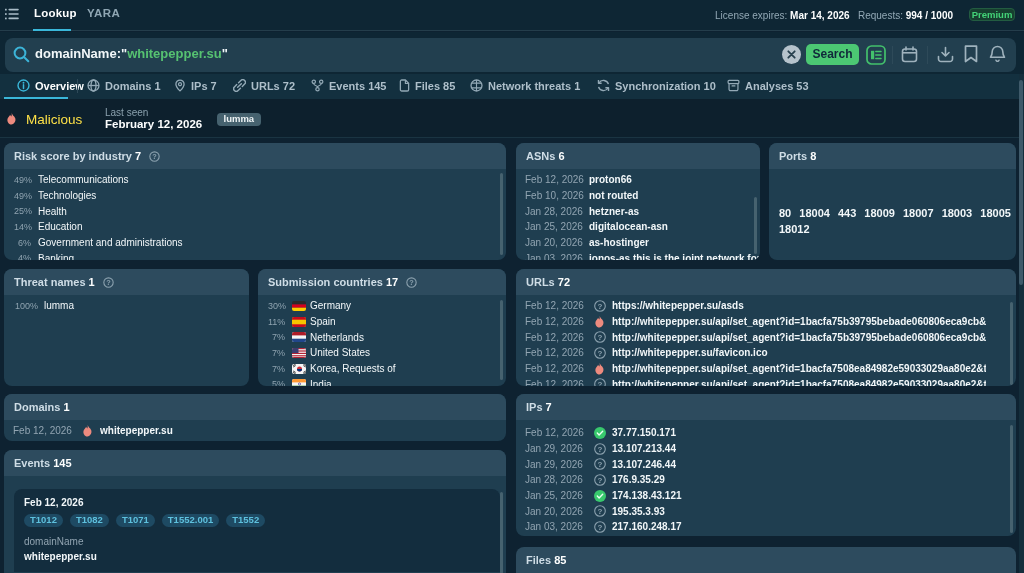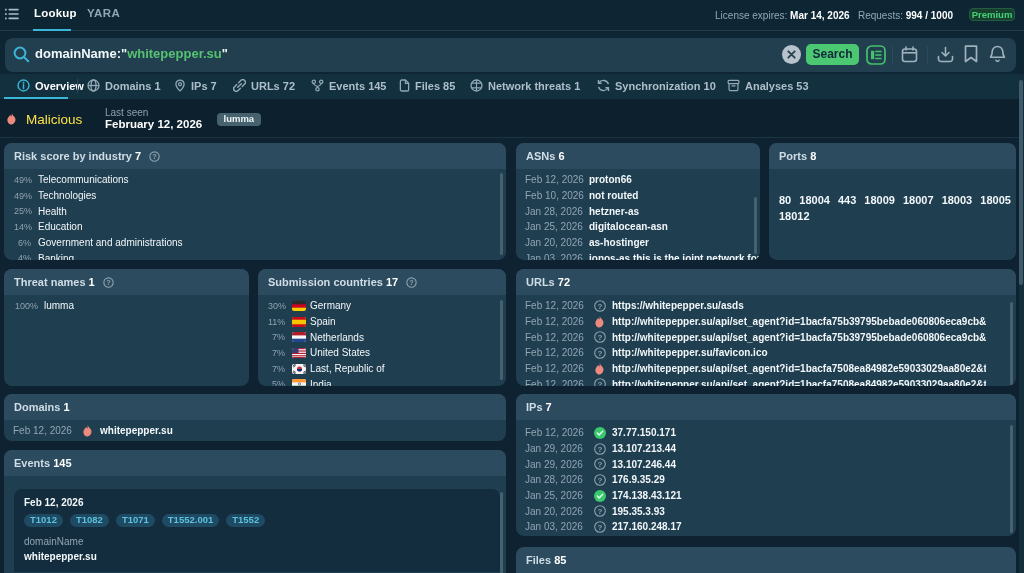--- a/index.html
+++ b/index.html
@@ -232,21 +232,21 @@
       <div class="row">
           <span class="date">Jan 03, 2026</span>
           <span class="val">ionos-as this is the joint network for</span>
         </div>
       <div class="sbar" style="top:28px;height:57px;"></div>
     </div>
   </div>
 
   <div class="card" style="left:769px;top:143px;width:247px;height:117px;">
     <div class="chead">Ports <b>8</b></div>
-    <div class="cbody" style="padding:24px 2px 0 10px;font-size:11px;font-weight:bold;color:#f2f7f9;line-height:15.7px;word-spacing:5px;">
+    <div class="cbody" style="padding:8px 2px 0 10px;font-size:11px;font-weight:bold;color:#f2f7f9;line-height:15.7px;word-spacing:5px;margin-top:29px;">
         <div style="white-space:nowrap;">80 18004 443 18009 18007 18003 18005</div>
         <div>18012</div>
       </div>
   </div>
 
   <div class="card" style="left:4px;top:269px;width:245px;height:117px;">
     <div class="chead">Threat names <b>1</b> <span class="qm"><svg width="11" height="11" viewBox="0 0 12 12" style="vertical-align:-1.5px">
             <circle cx="6" cy="6" r="5.1" fill="none" stroke="#8ba1ae" stroke-width="1.2"></circle>
             <text x="6" y="8.8" font-size="8" fill="#8ba1ae" text-anchor="middle" font-family="Liberation Sans, sans-serif" font-weight="bold">?</text>
           </svg></span></div>
@@ -313,21 +313,21 @@
               <rect width="15" height="10" fill="#f5f5f5"></rect>
               <circle cx="7.5" cy="5" r="2.5" fill="#cd2e3a"></circle>
               <path d="M5 5 a2.5 2.5 0 0 0 5 0 z" fill="#003478"></path>
               <g stroke="#222" stroke-width="0.9">
                 <path d="M1.2 1.6 l2.4 -1.4 M1.2 3 l2.4 -1.4"></path>
                 <path d="M11.4 0.2 l2.4 1.4 M11.4 1.6 l2.4 1.4"></path>
                 <path d="M1.2 7 l2.4 1.4 M1.2 8.4 l2.4 1.4"></path>
                 <path d="M11.4 8.4 l2.4 -1.4 M11.4 9.8 l2.4 -1.4"></path>
               </g>
             </svg></span>
-          <span class="plabel">Last, Republic of</span>
+          <span class="plabel">Korea, Requests of</span>
         </div>
       <div class="row">
           <span class="pct">5%</span>
           <span class="flag"><svg width="15" height="10">
               <rect width="15" height="10" fill="#f5f5f5"></rect>
               <rect width="15" height="3.4" fill="#ff9933"></rect>
               <rect y="6.7" width="15" height="3.3" fill="#138808"></rect>
               <circle cx="7.5" cy="5" r="1.1" fill="none" stroke="#000080" stroke-width="0.5"></circle>
             </svg></span>
           <span class="plabel">India</span>

